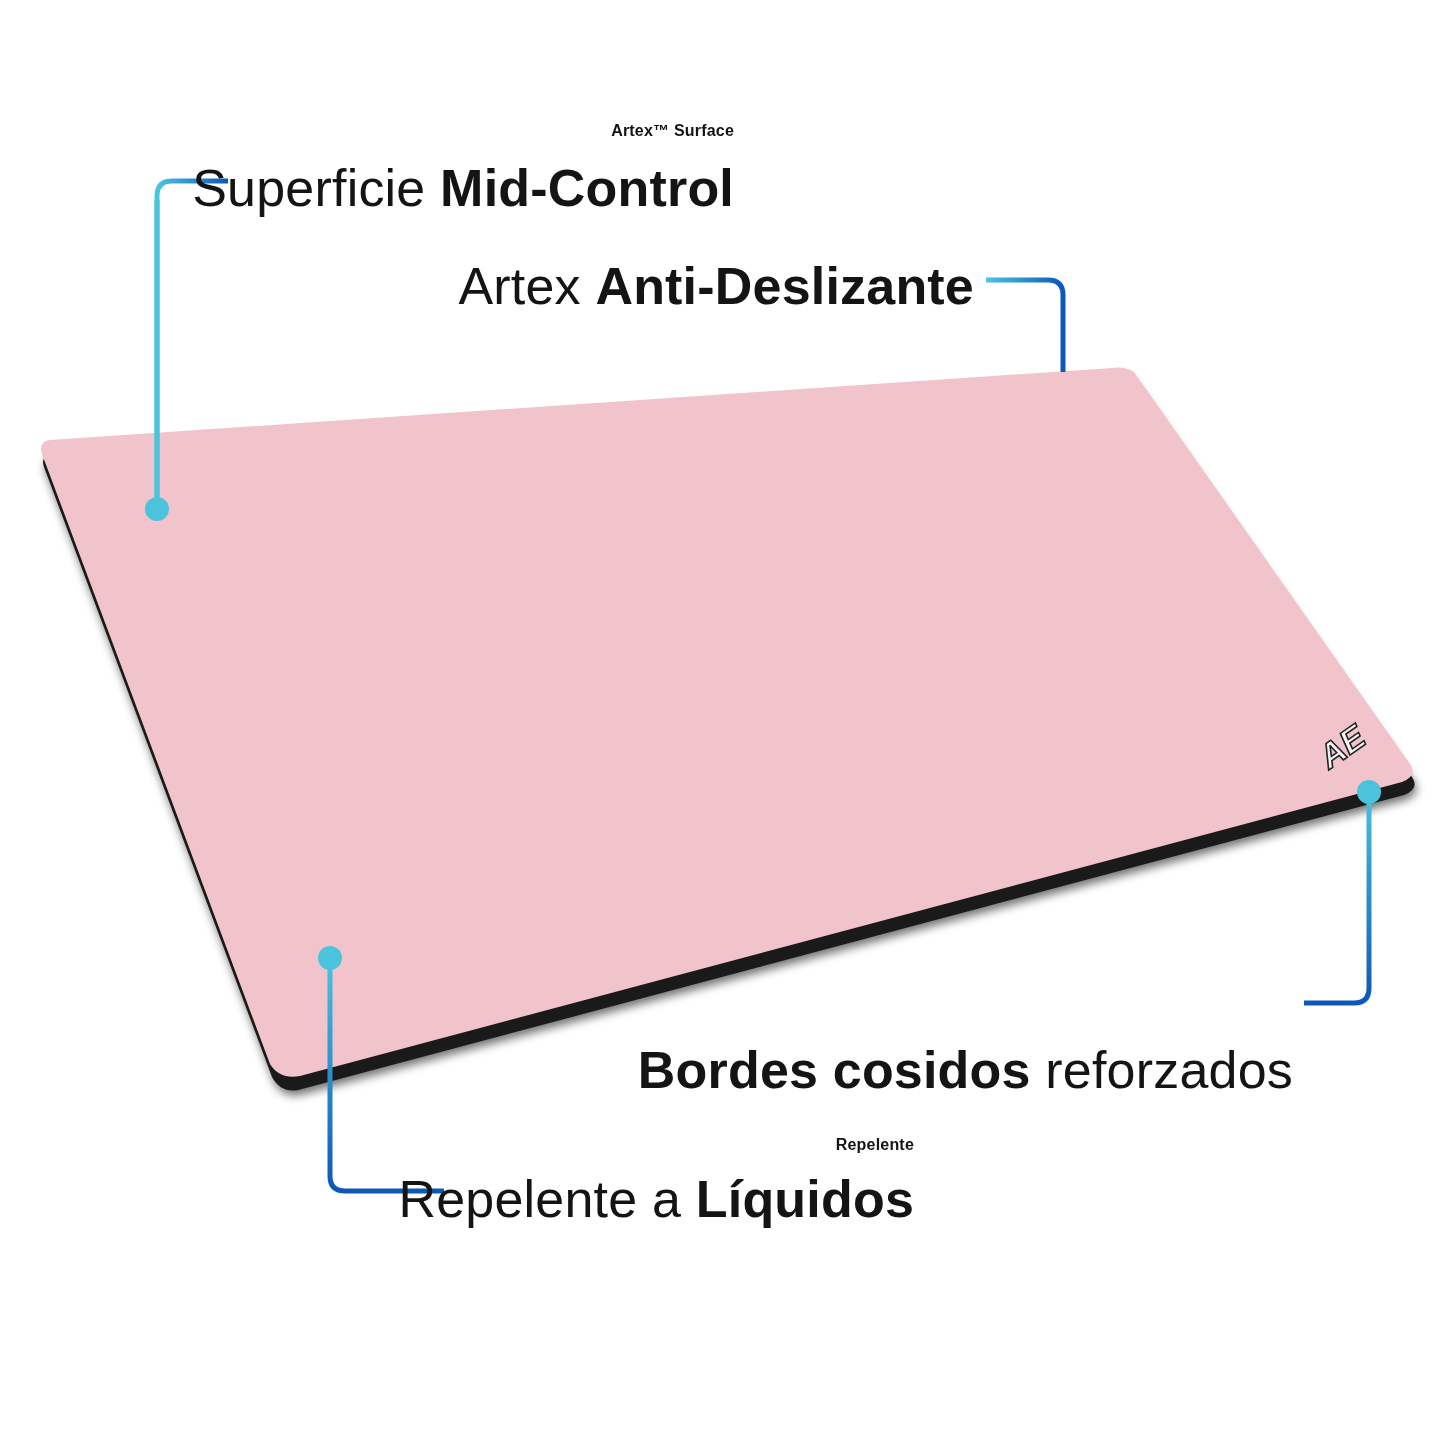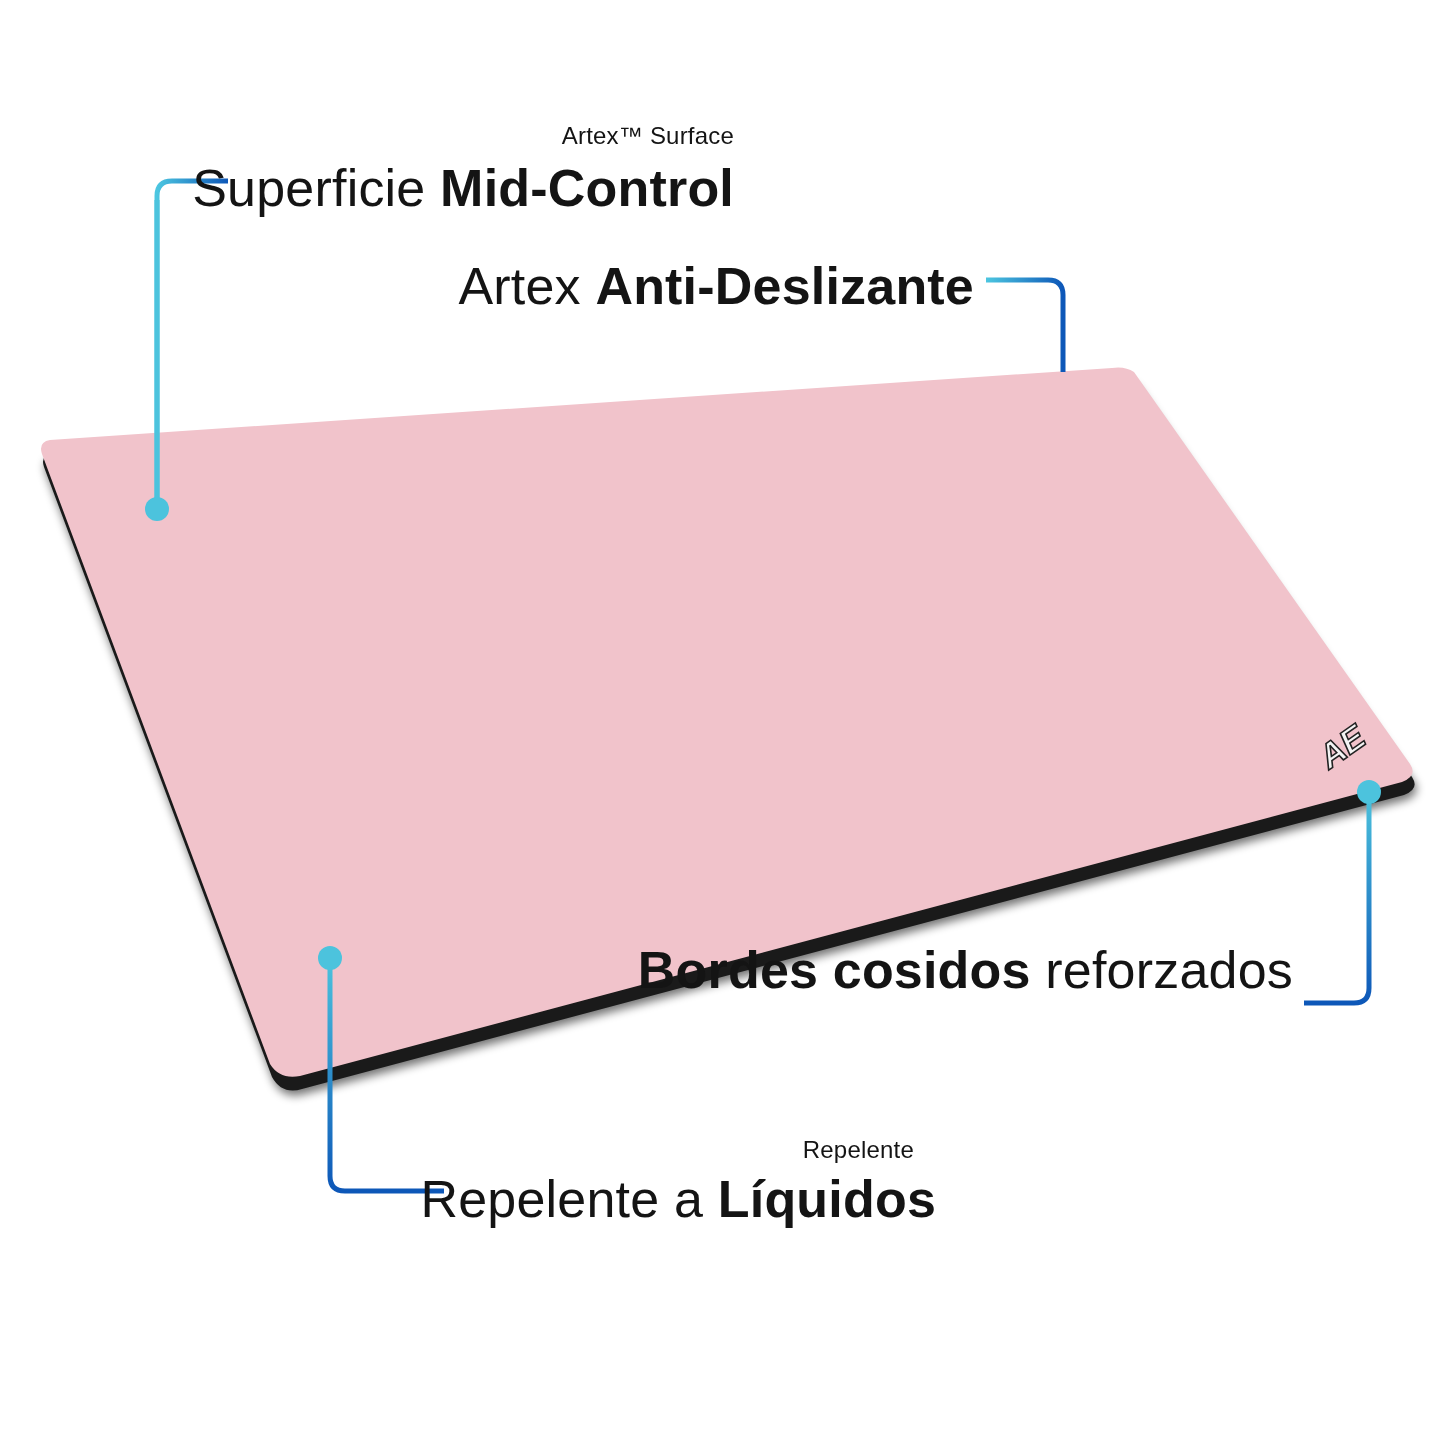--- a/index.html
+++ b/index.html
@@ -2,21 +2,21 @@
 <html><head>
 <meta charset="utf-8">
 <style>
   html, body { margin:0; padding:0; background:#ffffff; }
   body { width:1445px; height:1445px; position:relative; overflow:hidden;
          font-family:"Liberation Sans", "DejaVu Sans", sans-serif; color:#141414; }
   svg.scene { position:absolute; left:0; top:0; }
   .label { position:absolute; white-space:nowrap; letter-spacing:0.2px; }
   .light { font-weight:400; }
   .bold { font-weight:700; }
-  .sub { font-size:24px; font-weight:400; }
+  .sub { font-size:16px; font-weight:700; }
   .main { font-size:52px; }
 </style>
 </head>
 <body>
 
 <svg class="scene" width="1445" height="1445" viewBox="0 0 1445 1445">
   <defs>
     <linearGradient id="gH1" x1="0" y1="0" x2="1" y2="0">
       <stop offset="0" stop-color="#4cc6e0"></stop>
         <stop offset="1" stop-color="#0d57b8"></stop>
@@ -72,20 +72,20 @@
 
 <div class="label sub" style="right:711px; top:122px;">Artex™ Surface</div>
 <div class="label main" style="right:711px; top:158px;">
   <span class="light">Superficie </span><span class="bold">Mid-Control</span>
 </div>
 
 <div class="label main" style="right:471px; top:256px;">
   <span class="light">Artex </span><span class="bold">Anti-Deslizante</span>
 </div>
 
-<div class="label main" style="right:152px; top:940px;">
+<div class="label main" style="right:152px; top:1040px;">
   <span class="bold">Bordes cosidos</span><span class="light"> reforzados</span>
 </div>
 
 <div class="label sub" style="right:531px; top:1136px;">Repelente</div>
-<div class="label main" style="right:509px; top:1169px;margin-left:39px;">
+<div class="label main" style="right:531px; top:1169px;margin-left:39px;">
   <span class="light">Repelente a </span><span class="bold">Líquidos</span>
 </div>
 
 </body></html>

